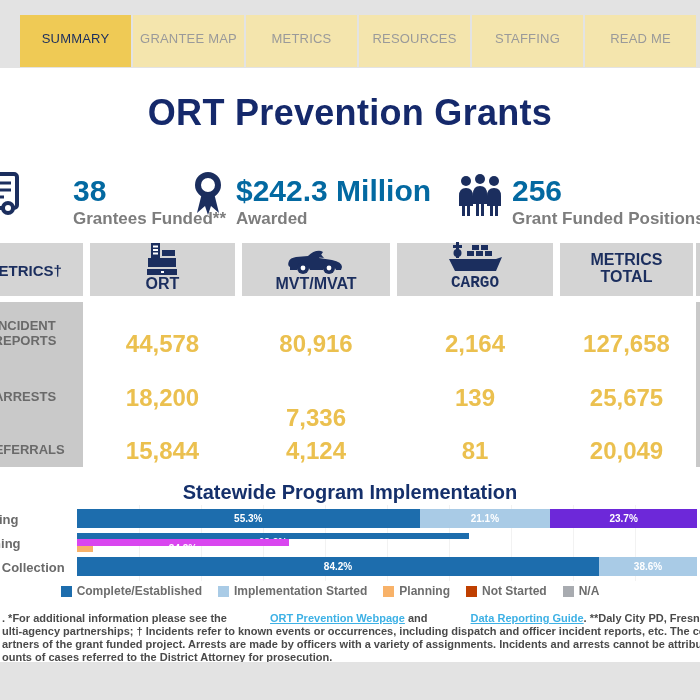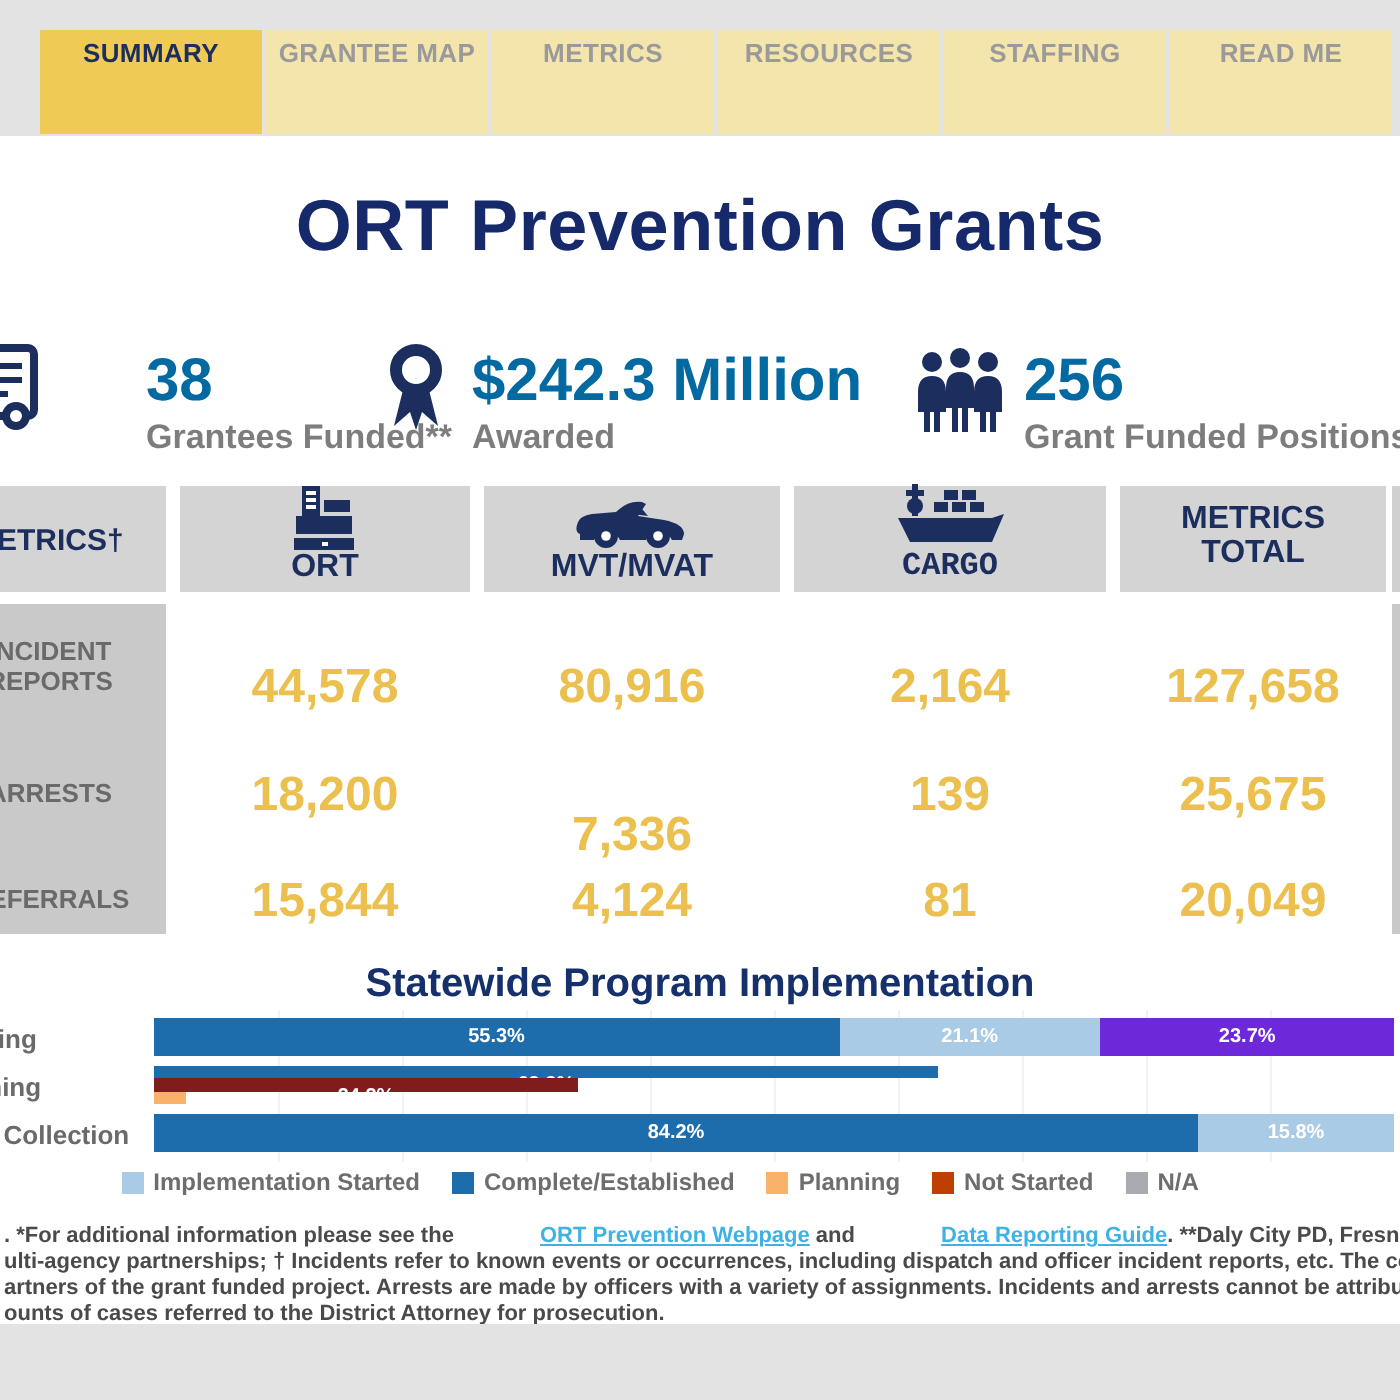--- a/index.html
+++ b/index.html
@@ -8,21 +8,21 @@
     position:relative; overflow:hidden; background:#ffffff;
     font-family:"Liberation Sans", sans-serif;
   }
   .abs { position:absolute; }
 
   
   .topband { left:0; top:0; width:700px; height:68px; background:#e3e3e3; }
   .tabs { left:20px; top:15px; display:flex; gap:2px; }
   .tab {
     width:111px; height:52px; background:#f4e5ad; color:#9a9a9a;
-    font-size:13px; font-weight:bold; text-align:center; padding-top:4px;
+    font-size:13px; font-weight:normal; text-align:center; padding-top:16px;
     letter-spacing:.2px; cursor:pointer;
   }
   .tab.active { background:#efca55; color:#1b2e5e; }
 
   
   .page-title { left:0; top:92px; width:700px; text-align:center;
     color:#15296b; font-size:36px; font-weight:bold; letter-spacing:.3px; }
 
   
   .stat-value { color:#0369a1; font-size:30px; font-weight:bold; white-space:nowrap; }
@@ -223,43 +223,43 @@
       </div>
       <div class="bar-seg" style="width: 23.7%; background: #6d28d9;">
         <span>23.7%</span>
       </div>
     </div>
     <div class="bar-cat-label" style="top: 536px;">Training</div>
     <div class="bar-row" style="top: 533px; height: 19px; flex-direction: column;">
       <div class="bar-seg" style="width: 63.2%; background: rgb(29, 109, 173);">
         <span>63.2%</span>
       </div>
-      <div class="bar-seg" style="width: 34.2%; background: #7f1d1d;">
+      <div class="bar-seg" style="width: 34.2%; background: #d946ef;">
         <span>34.2%</span>
       </div>
       <div class="bar-seg" style="width: 2.6%; background: rgb(248, 178, 105);"></div>
     </div>
     <div class="bar-cat-label" style="top: 560px;">Data Collection</div>
     <div class="bar-row" style="top: 557px; height: 19px;">
       <div class="bar-seg" style="width: 84.2%; background: rgb(29, 109, 173);">
         <span>84.2%</span>
       </div>
       <div class="bar-seg" style="width: 15.8%; background: rgb(169, 203, 230);">
-        <span>15.8%</span>
+        <span>38.6%</span>
       </div>
     </div>
   </div>
 <div class="abs legend" id="legend">
+    <div class="legend-item">
+      <div class="legend-swatch" style="background: rgb(29, 109, 173);"></div>
+      <div class="legend-label">Complete/Established</div>
+    </div>
     <div class="legend-item">
       <div class="legend-swatch" style="background: rgb(169, 203, 230);"></div>
       <div class="legend-label">Implementation Started</div>
-    </div>
-    <div class="legend-item">
-      <div class="legend-swatch" style="background: rgb(29, 109, 173);"></div>
-      <div class="legend-label">Complete/Established</div>
     </div>
     <div class="legend-item">
       <div class="legend-swatch" style="background: rgb(248, 178, 105);"></div>
       <div class="legend-label">Planning</div>
     </div>
     <div class="legend-item">
       <div class="legend-swatch" style="background: rgb(191, 63, 0);"></div>
       <div class="legend-label">Not Started</div>
     </div>
     <div class="legend-item">

